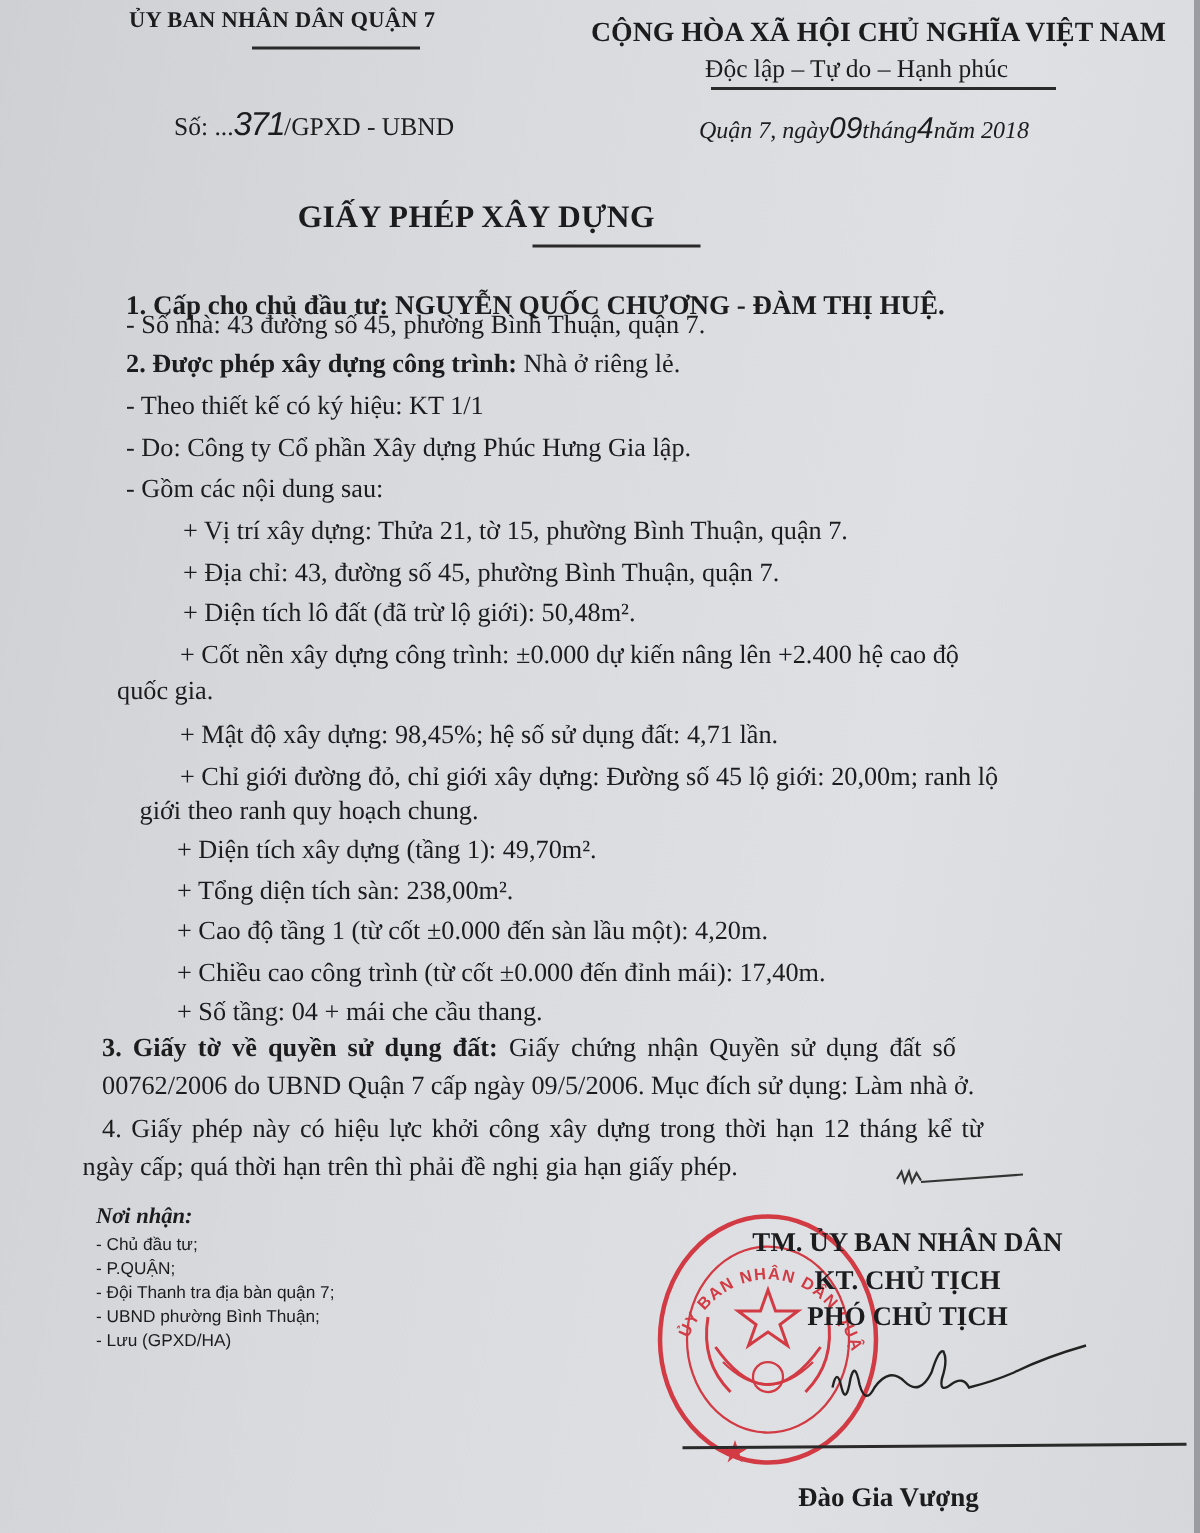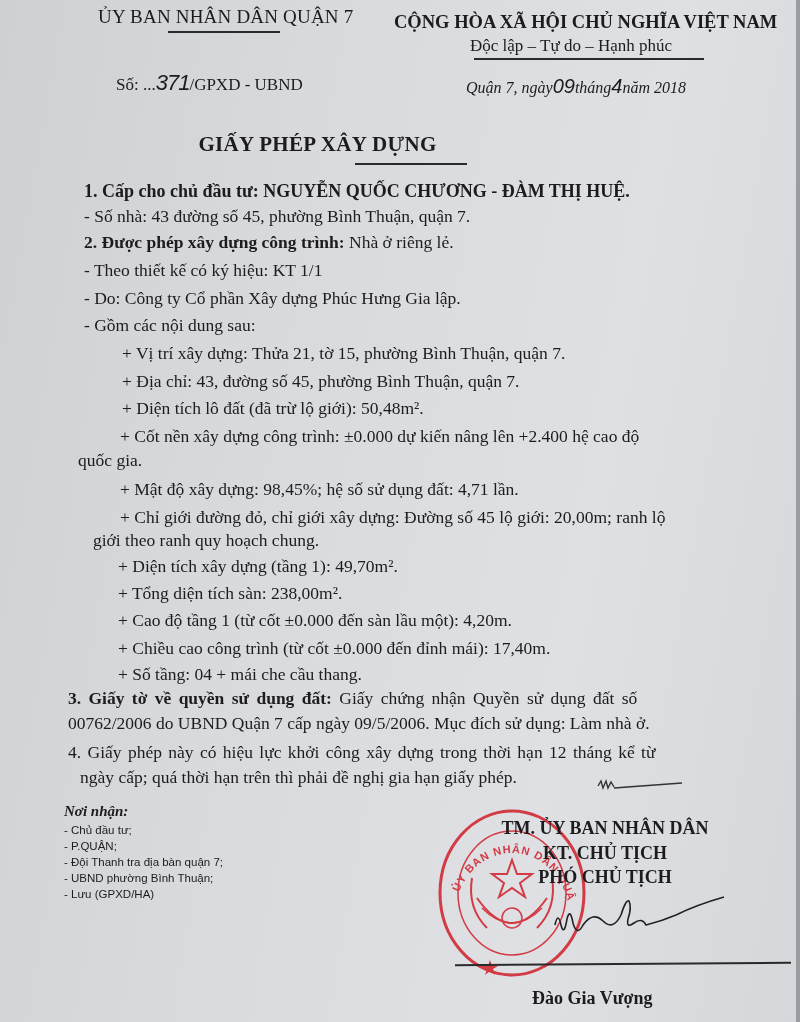--- a/index.html
+++ b/index.html
@@ -5,22 +5,22 @@
   html, body { margin:0; padding:0; }
   body {
     width:800px; height:1022px; overflow:hidden;
     background: linear-gradient(100deg, #cfd0d4 0%, #d9dade 35%, #dfe0e3 70%, #d6d7da 100%);
     font-family: "Liberation Serif", serif;
     color:#1c1c1e;
     position:relative;
   }
   .edge { position:absolute; right:0; top:0; width:4px; height:1022px; background:#9a9ca2; }
   .abs { position:absolute; white-space:nowrap; }
-  .b { font-weight:bold; }
-  .hdr-left { left:98px; top:6px; font-size:19px; font-weight:normal; letter-spacing:0.2px; }
+  .b { font-weight:bold;margin-top:12px; }
+  .hdr-left { left:86px; top:6px; font-size:15px; font-weight:bold; letter-spacing:0.2px; }
   .hdr-left-rule { left:168px; top:31px; width:112px; height:2px; background:#2a2a2a; }
   .so { left:116px; top:70px; font-size:17px; }
   .so .num { font-family:"Liberation Sans", sans-serif; font-style:italic; font-size:22px; letter-spacing:-1px; }
   .hdr-right { left:394px; top:12px; font-size:18.5px; font-weight:bold; }
   .motto { left:470px; top:36px; font-size:17px; font-weight:normal; }
   .motto-rule { left:474px; top:58px; width:230px; height:2px; background:#2a2a2a; }
   .dateline { left:466px; top:75px; font-size:16px; font-style:italic; }
   .dateline .hw { font-family:"Liberation Sans", sans-serif; font-size:20px; font-style:italic; }
   .title { left:0; width:635px; text-align:center; top:132px; font-size:21px; font-weight:bold; letter-spacing:0.3px; }
   .title-rule { left:355px; top:163px; width:112px; height:2px; background:#2a2a2a; }
@@ -75,21 +75,21 @@
 <div class="abs body-text" style="left:118px; top:583px;">+ Tổng diện tích sàn: 238,00m².</div>
 <div class="abs body-text" style="left:118px; top:610px;">+ Cao độ tầng 1 (từ cốt ±0.000 đến sàn lầu một): 4,20m.</div>
 <div class="abs body-text" style="left:118px; top:638px;">+ Chiều cao công trình (từ cốt ±0.000 đến đỉnh mái): 17,40m.</div>
 <div class="abs body-text" style="left:118px; top:664px;">+ Số tầng: 04 + mái che cầu thang.</div>
 
 <div class="abs body-text" style="left:68px; top:688px; word-spacing:3px;">
   <span class="b">3. Giấy tờ về quyền sử dụng đất:</span><span> Giấy chứng nhận Quyền sử dụng đất số</span>
 </div>
 <div class="abs body-text" style="left:68px; top:713px;">00762/2006 do UBND Quận 7 cấp ngày 09/5/2006. Mục đích sử dụng: Làm nhà ở.</div>
 <div class="abs body-text" style="left:68px; top:742px; word-spacing:2px;">4. Giấy phép này có hiệu lực khởi công xây dựng trong thời hạn 12 tháng kể từ</div>
-<div class="abs body-text" style="left:80px; top:767px;">ngày cấp; quá thời hạn trên thì phải đề nghị gia hạn giấy phép.</div>
+<div class="abs body-text" style="left:55px; top:767px;">ngày cấp; quá thời hạn trên thì phải đề nghị gia hạn giấy phép.</div>
 <svg class="abs" style="left:596px; top:778px;" width="90" height="16">
   <path d="M2 8 l3 -5 l2 7 l3 -7 l2 7 l3 -6 l3 5 M18 10 L86 5" stroke="#333" stroke-width="1.4" fill="none"></path>
 </svg>
 
 <div class="abs recv-title" style="left:64px; top:803px;">Nơi nhận:</div>
 <div class="abs recv" style="left:64px; top:824px;">- Chủ đầu tư;</div>
 <div class="abs recv" style="left:64px; top:840px;">- P.QUẬN;</div>
 <div class="abs recv" style="left:64px; top:856px;">- Đội Thanh tra địa bàn quận 7;</div>
 <div class="abs recv" style="left:64px; top:872px;">- UBND phường Bình Thuận;</div>
 <div class="abs recv" style="left:64px; top:888px;">- Lưu (GPXD/HA)</div>

